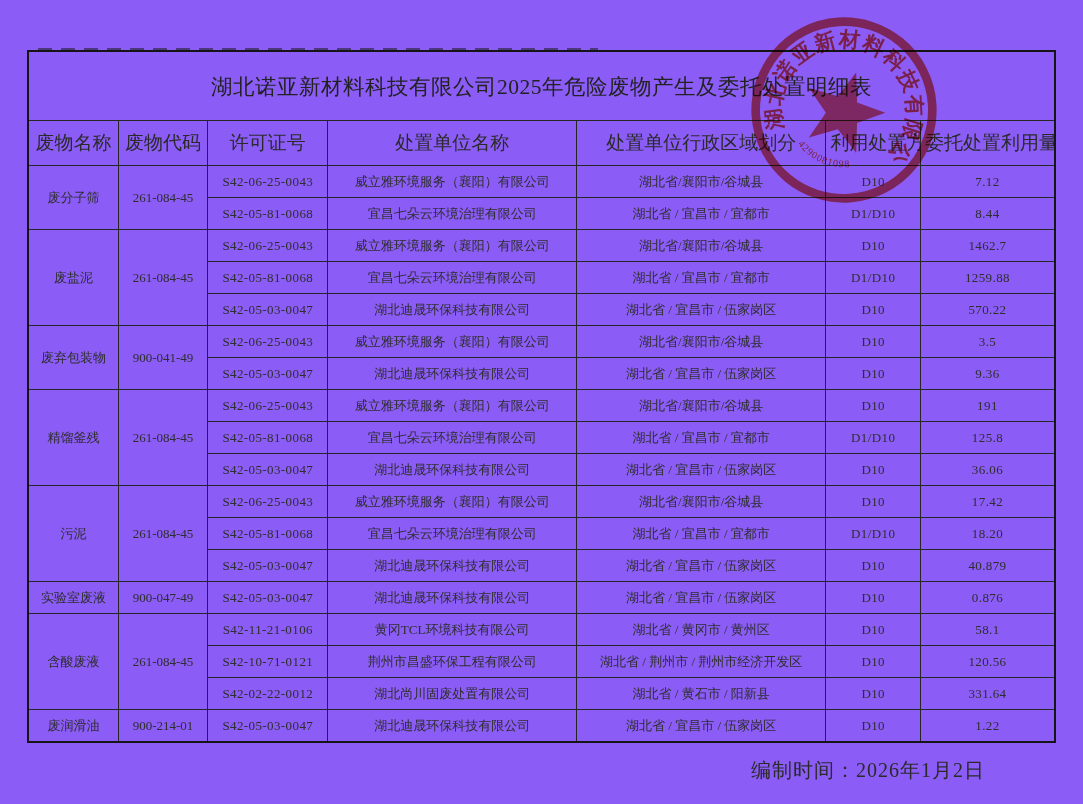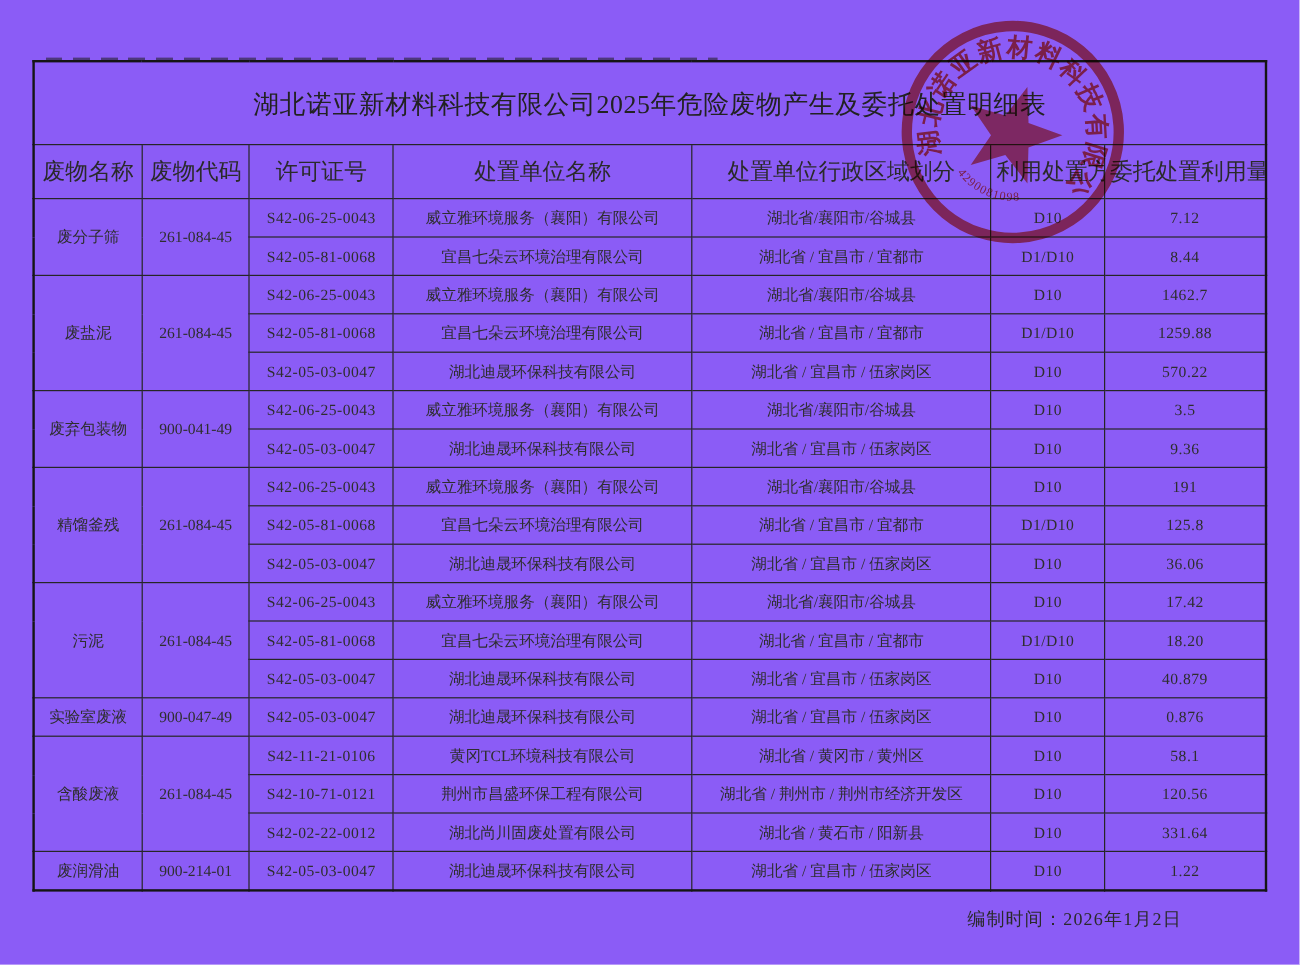--- a/index.html
+++ b/index.html
@@ -37,21 +37,21 @@
     font-size:21.5px;font-weight:700;letter-spacing:.5px;
     color:#222;
   }
   .head-cell{height:44px;font-size:19px;color:#2a2a2a;}
   .main tbody td{height:31px;font-size:13px;color:#2e2e2e;}
   td.c2,td.c5,td.c6{font-size:12.5px;letter-spacing:.4px;color:#3a3a3a;font-family:Liberation Serif, serif;}
   td.c0,td.c1{font-size:13px;}
 
   .footer{
     position:absolute;top:757px;right:98px;
-    font-size:15px;letter-spacing:1px;color:#2a2a2a;
+    font-size:20px;letter-spacing:1px;color:#2a2a2a;
   }
 
   .stamp{
     position:absolute;left:748px;top:14px;width:192px;height:192px;
     transform:rotate(18deg);
     opacity:.82;
     mix-blend-mode:multiply;
     pointer-events:none;
   }
   .stamp svg{width:100%;height:100%;}

